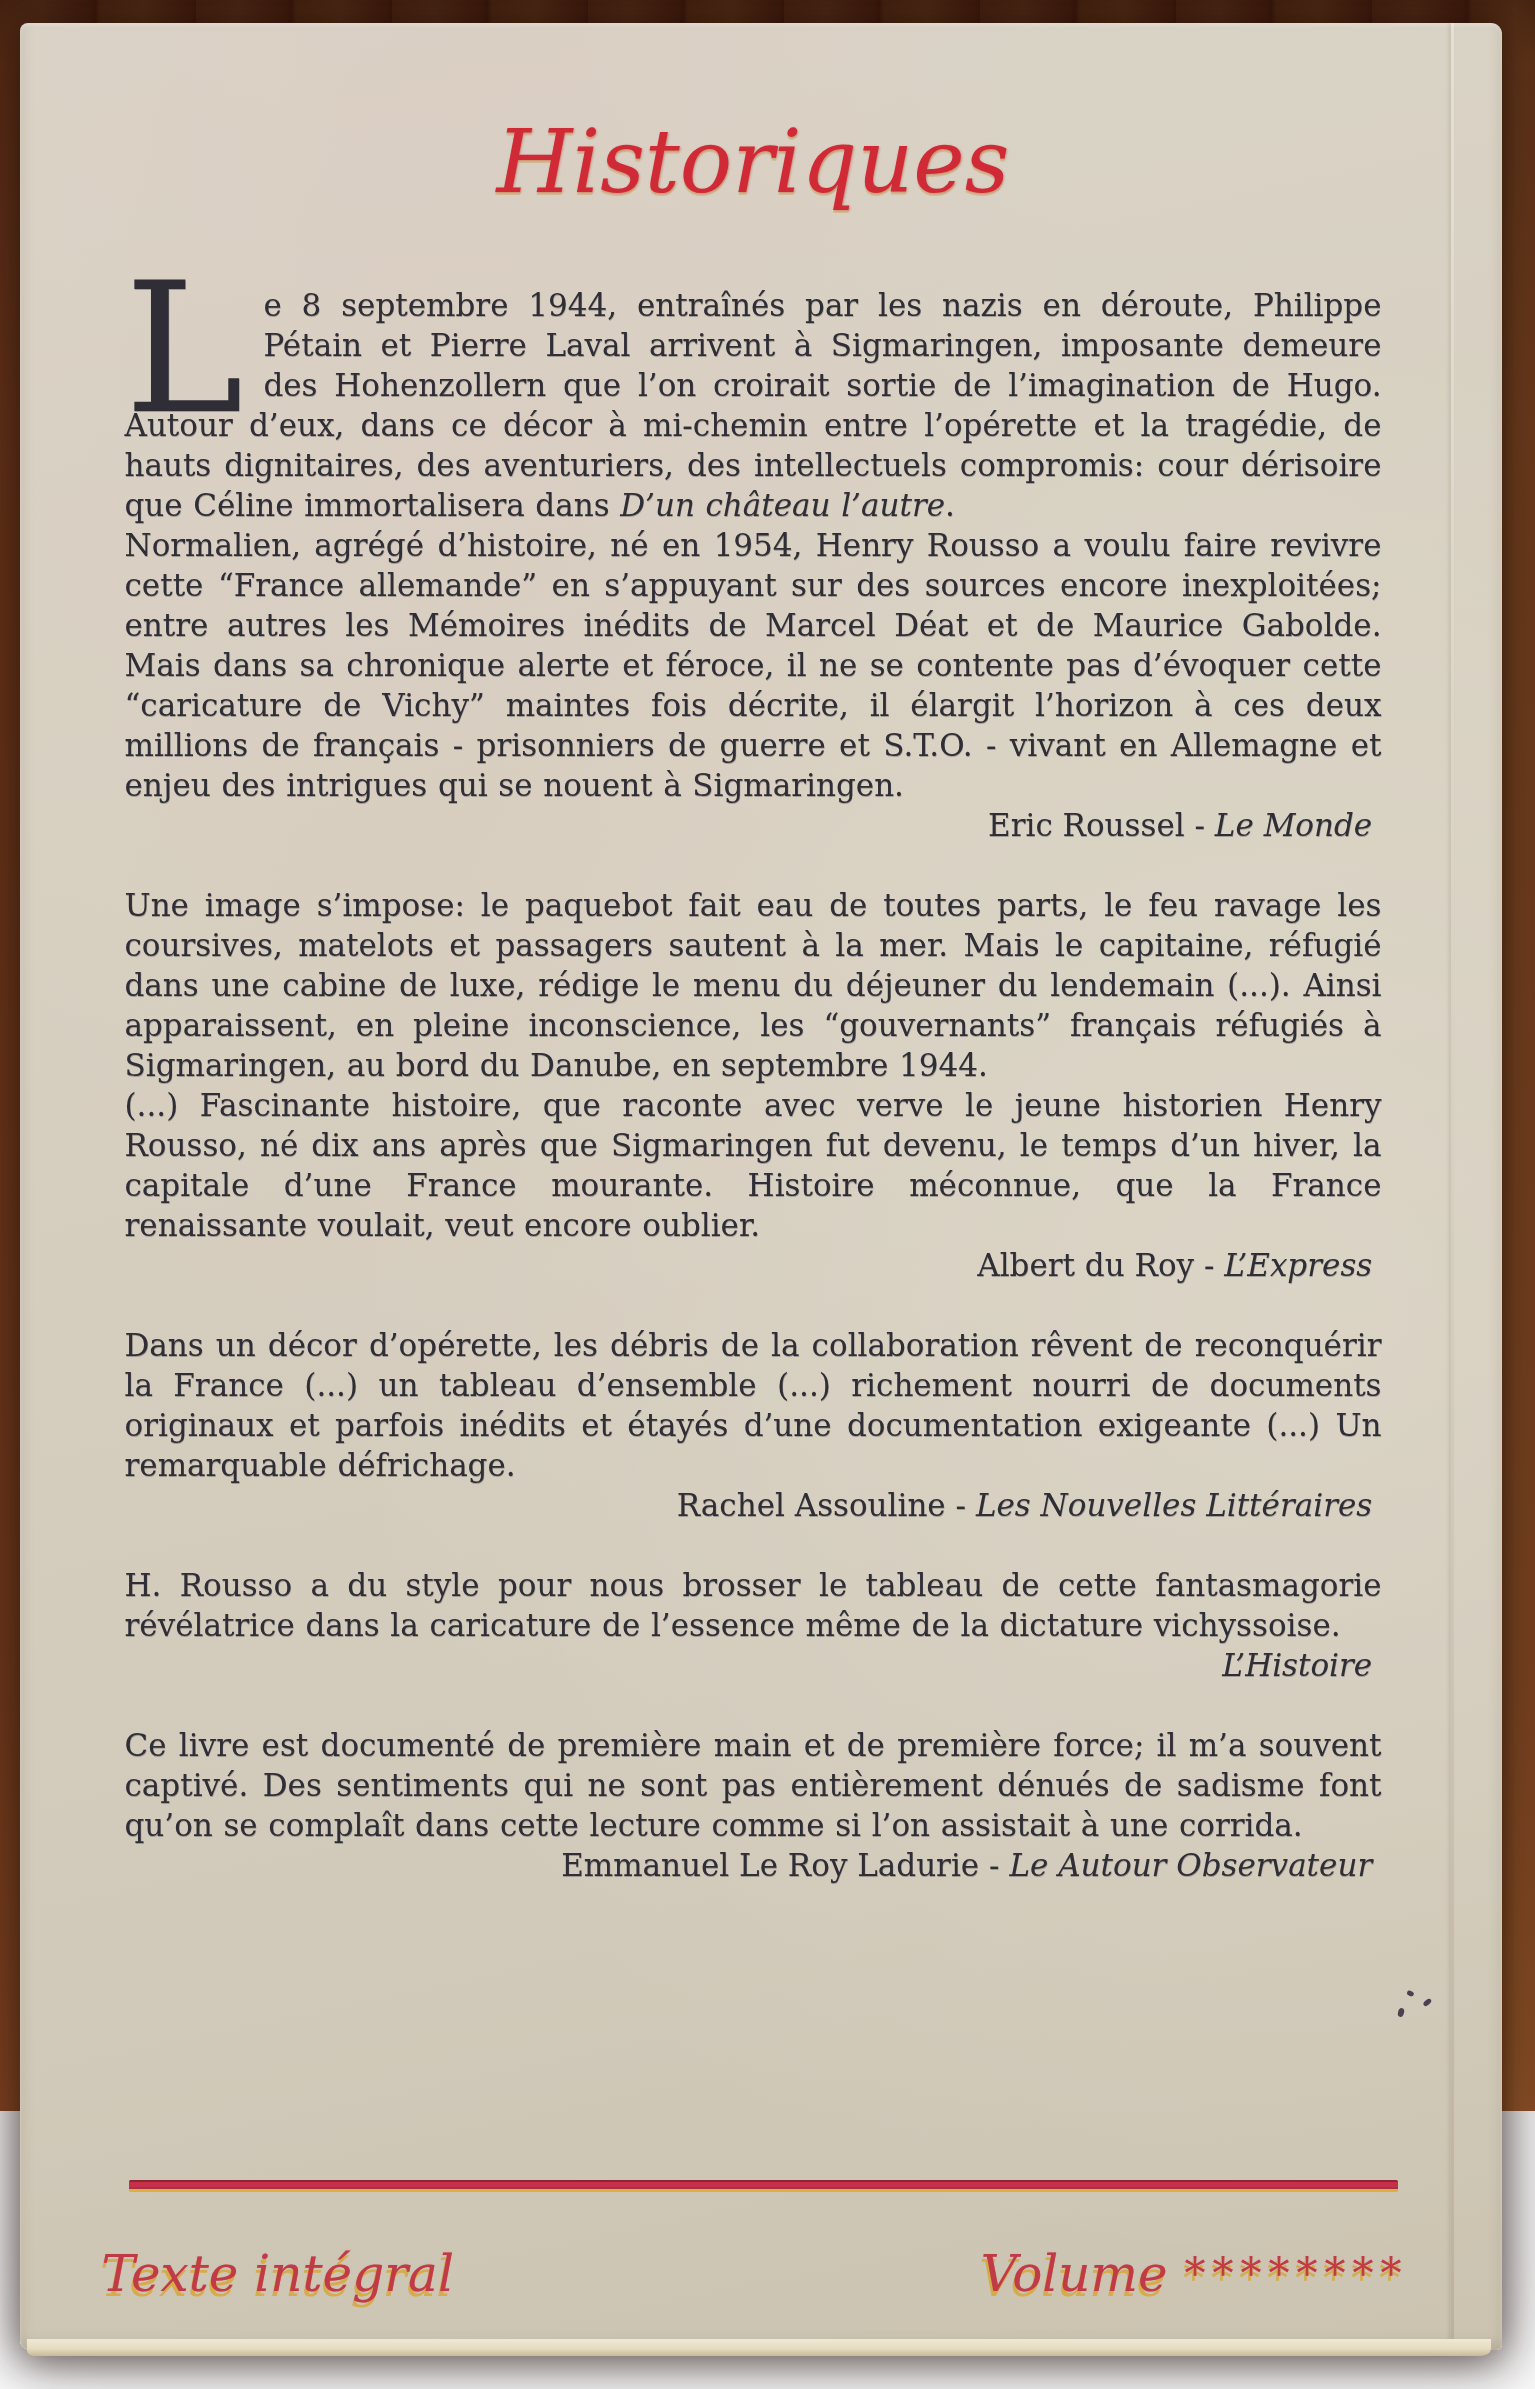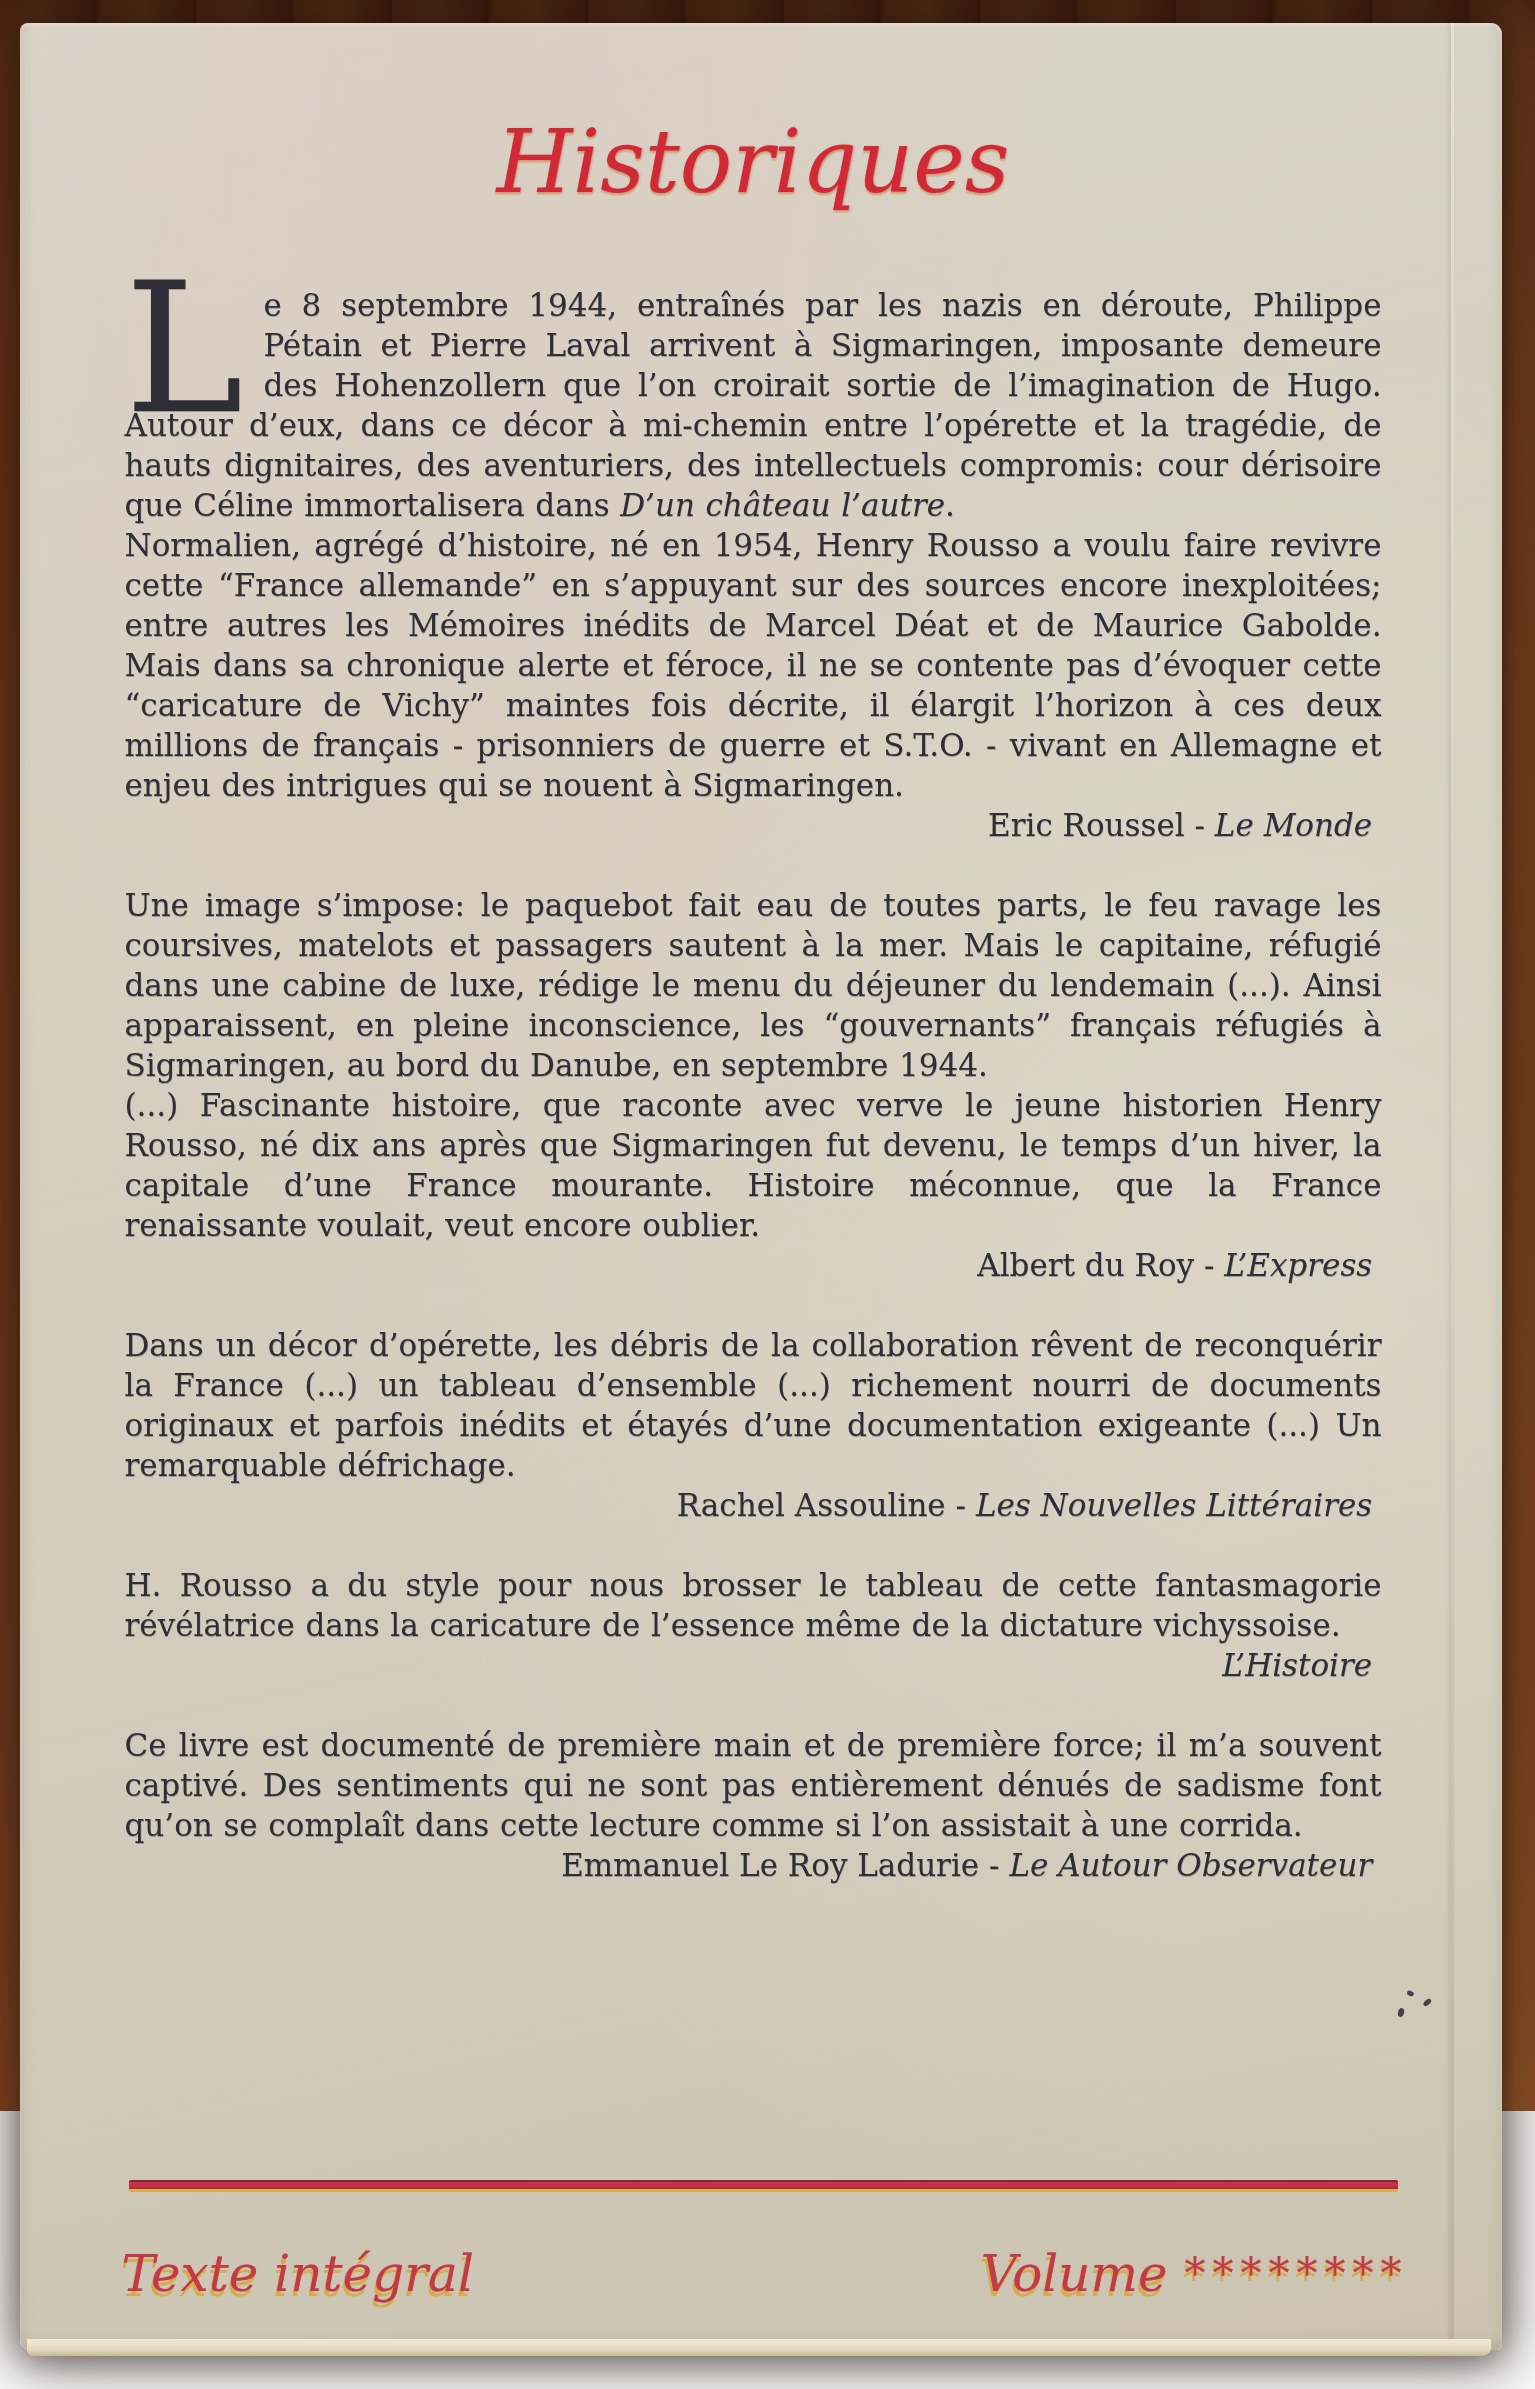--- a/index.html
+++ b/index.html
@@ -108,21 +108,20 @@
     filter: blur(0.3px);
   }
   .footer {
     position: absolute;
     left: 82px; right: 93px; top: 2222px;
     display: flex; justify-content: space-between; align-items: baseline;
     font-style: italic;
     font-size: 50px;
     color: #c13b46;
     text-shadow: -1.6px 4.7px 0 rgba(214,166,58,0.85), 0 0 0.8px rgba(193,59,70,0.55);
-    margin-left: 20px;
   }
   .volume-group { white-space: nowrap; }
   .volume-stars {
     font-style: normal;
     font-size: 42px;
     letter-spacing: 7px;
     margin-left: 17px;
     position: relative; top: -3.1px;
   }
 </style>

